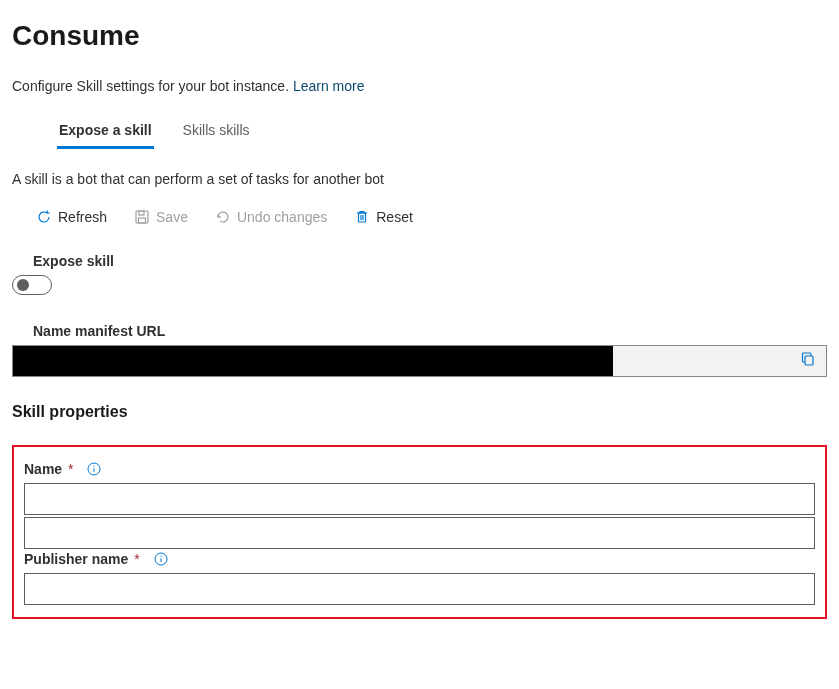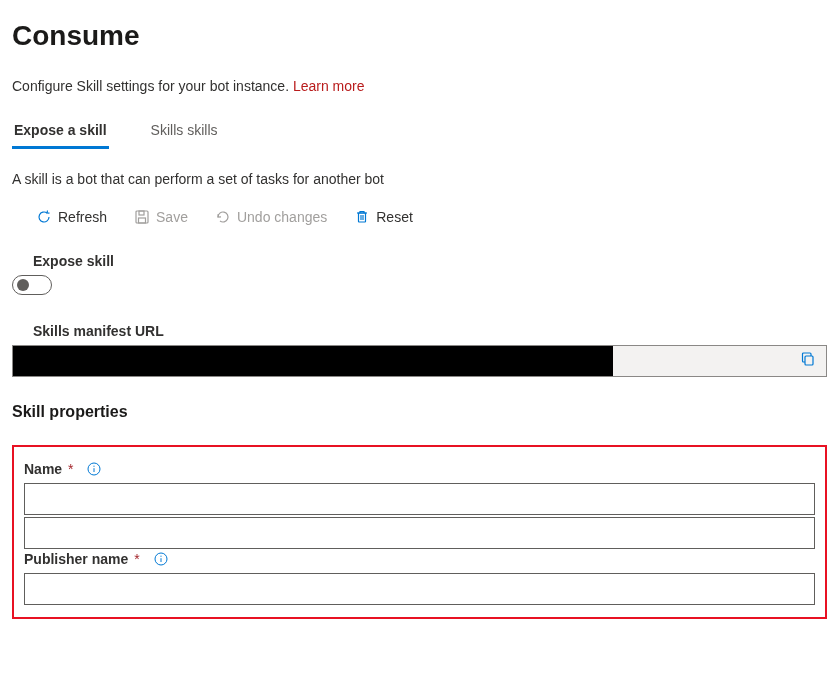--- a/index.html
+++ b/index.html
@@ -14,27 +14,28 @@
       font-size: 28px;
       font-weight: 700;
       color: #1b1a19;
       margin: 8px 0 26px 0;
     }
     .subtitle {
       font-size: 14px;
       margin-bottom: 22px;
     }
     .subtitle a {
-      color: #b91c1c;
+      color: #0c4a6e;
       text-decoration: none;
     }
     .tabs {
       display: flex;
-      gap: 40px;
+      gap: 27px;
       margin-bottom: 22px;
+      margin-left: 45px;
     }
     .tab {
       font-size: 14px;
       padding: 6px 2px 8px 2px;
       cursor: pointer;
       color: #605e5c;
       border-bottom: 3px solid transparent;
     }
     .tab.active {
       color: #323130;
@@ -201,21 +202,21 @@
 </div>
 
 <div class="toggle-wrap">
   <div class="section-label">Expose skill</div>
   <div class="toggle">
     <div class="knob"></div>
   </div>
 </div>
 
 <div class="manifest-block">
-  <div class="section-label">Skills manifest URL</div>
+  <div class="section-label">Name manifest URL</div>
   <div class="manifest-row">
     <div class="manifest-url"></div>
     <div class="manifest-spacer"></div>
     <div class="manifest-copy">
       <span>
         <svg viewBox="0 0 16 16" fill="none" stroke="#0078d4" stroke-width="1.2">
           <rect x="5" y="5" width="8" height="9" rx="1"></rect>
           <path d="M5 11H3.5A1 1 0 0 1 2.5 10V3A1 1 0 0 1 3.5 2H10a1 1 0 0 1 1 1v2"></path>
         </svg>
       </span>

